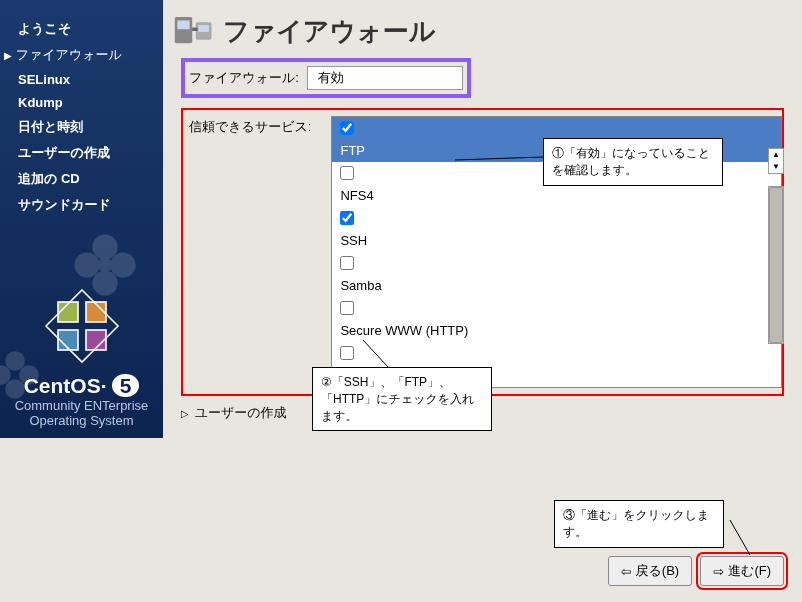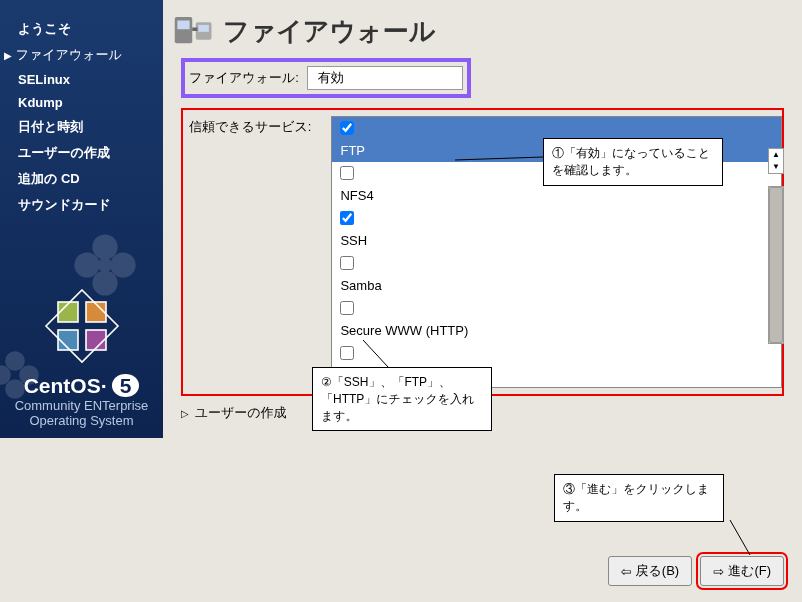--- a/index.html
+++ b/index.html
@@ -186,21 +186,21 @@
 .callout {
   position: absolute;
   background: #fff;
   border: 1px solid #000;
   padding: 6px 8px;
   font-size: 12px;
   line-height: 1.4;
 }
 .callout1 { left: 543px; top: 138px; width: 180px; }
 .callout2 { left: 312px; top: 367px; width: 180px; }
-.callout3 { left: 554px; top: 474px; width: 170px; }
+.callout3 { left: 554px; top: 500px; width: 170px; }
 .scroll-track {
   position: absolute;
   right: 18px;
   top: 186px;
   width: 16px;
   height: 158px;
   background: #d4d2ca;
   border: 1px solid #999;
 }
 .scroll-thumb {

